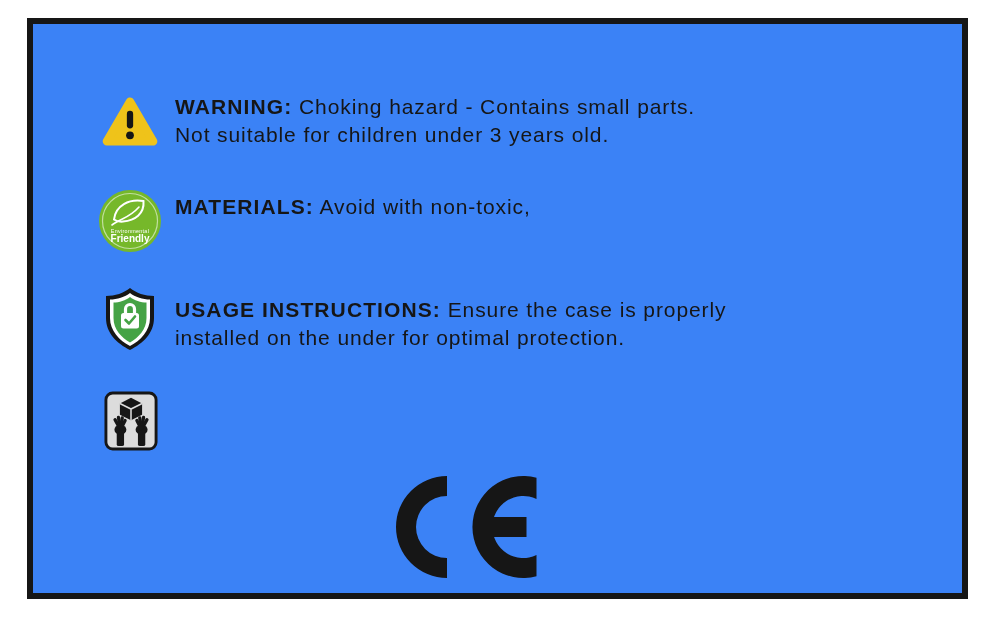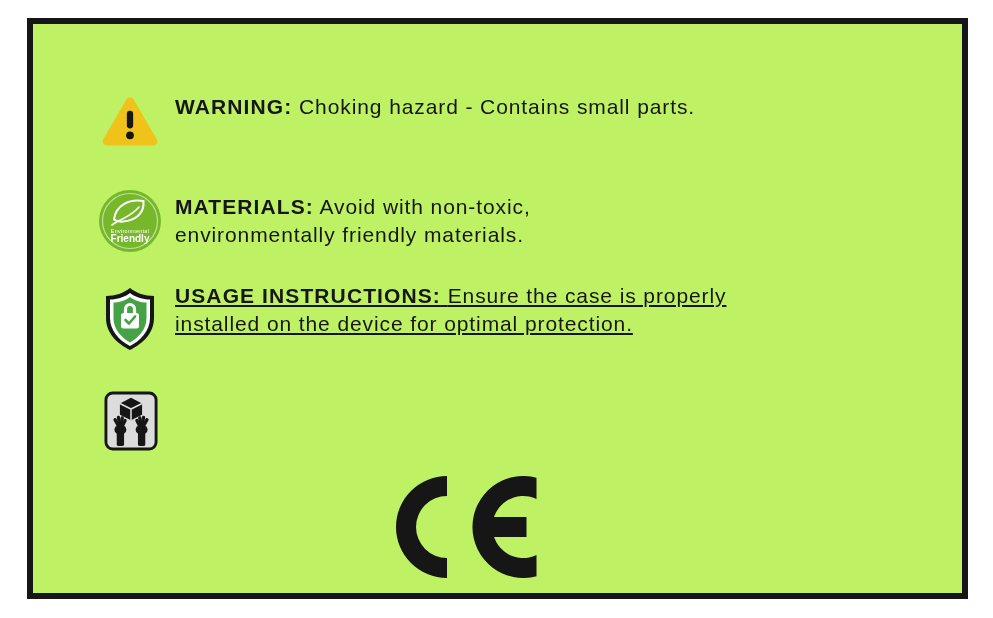--- a/index.html
+++ b/index.html
@@ -1,18 +1,18 @@
 <!DOCTYPE html>
 <html style="--ink: #161616; --warning-yellow: #EFC31A; --eco-green: #76B82A; --shield-green: #45A345; --care-gray: #DCDCDC; --white: #FFFFFF;"><head>
 <meta charset="utf-8">
 <style>
   html,body{margin:0;padding:0;background:#fff;width:993px;height:618px;overflow:hidden;
     font-family:"Liberation Sans",sans-serif;}
   .frame{position:absolute;left:27px;top:18px;right:25px;bottom:19px;
-    border:6px solid var(--ink,#141414);background:#bef264;}
+    border:6px solid var(--ink,#141414);background:#3b82f6;}
   .icon-box{position:absolute;display:flex;align-items:flex-end;justify-content:center;}
   .txt{position:absolute;left:142px;font-size:21px;line-height:28px;color:var(--ink,#1c1c1c);
     letter-spacing:0.9px;white-space:nowrap;}
   .lbl{font-weight:700;letter-spacing:1.1px;}
   .ce{position:absolute;left:363px;top:452px;}
   svg{display:block;}
 </style>
 </head>
 <body>
 
@@ -21,52 +21,52 @@
   <div class="icon-box" style="left:69px;top:72px;">
     <svg width="56" height="50" viewBox="0 0 60 54">
       <path d="M30 6 L55 49 L5 49 Z" fill="var(--warning-yellow)" stroke="var(--warning-yellow)" stroke-width="9" stroke-linejoin="round"></path>
       <rect x="26.6" y="16" width="6.8" height="19" rx="3.4" fill="var(--ink)"></rect>
       <circle cx="30" cy="42.5" r="4.2" fill="var(--ink)"></circle>
     </svg>
   </div>
   <div class="txt" style="top:69px;">
     <span class="lbl">WARNING:</span>
     <span>Choking hazard - Contains small parts.</span><br>
+    <span>Not suitable for children under 3 years old.</span>
   </div>
 
   <div class="icon-box" style="left:66px;top:166px;">
     <svg width="62" height="62" viewBox="0 0 62 62">
       <circle cx="31" cy="31" r="31" fill="var(--eco-green)"></circle>
       <circle cx="31" cy="31" r="27.5" fill="none" stroke="rgba(255,255,255,0.55)" stroke-width="1.2"></circle>
       <path d="M15,29.5 C16.5,15.5 30,8.5 44.5,11 C45.5,24 36,30.5 24,31.6 C20.5,31.9 17.2,31.2 15,29.5 Z" fill="var(--eco-green)" stroke="#fff" stroke-width="2"></path>
       <path d="M13,35 C21,29 31,27.5 40,17" fill="none" stroke="#fff" stroke-width="1.6" stroke-linecap="round"></path>
       <text x="31" y="42.5" text-anchor="middle" fill="#fff" font-size="5.4" letter-spacing="0.3">Environmental</text>
       <text x="31" y="52" text-anchor="middle" fill="#fff" font-size="10" font-weight="bold">Friendly</text>
     </svg>
   </div>
   <div class="txt" style="top:169px;">
     <span class="lbl">MATERIALS:</span>
     <span>Avoid with non-toxic,</span><br>
-    <span>environmentally friendly materials.</span>
   </div>
 
   <div class="icon-box" style="left:69px;top:262px;">
     <svg width="56" height="66" viewBox="0 0 56 66">
       <path d="M28,2 C22,7 13,10 4,10 L4,32 C4,47 15,57.5 28,64 C41,57.5 52,47 52,32 L52,10 C43,10 34,7 28,2 Z" fill="var(--ink)"></path>
       <path d="M28,7 C23,11 15,13.5 8,13.5 L8,32 C8,45 17.5,54.5 28,60 C38.5,54.5 48,45 48,32 L48,13.5 C41,13.5 33,11 28,7 Z" fill="#fff"></path>
       <path d="M28,11 C24,14.5 17,16.5 11.5,16.5 L11.5,32 C11.5,43.5 19.5,51.5 28,56.5 C36.5,51.5 44.5,43.5 44.5,32 L44.5,16.5 C39,16.5 32,14.5 28,11 Z" fill="var(--shield-green)"></path>
       <path d="M23.5,28 v-5 a4.5,4.5 0 0 1 9,0 v5" fill="none" stroke="#fff" stroke-width="3.2"></path>
       <rect x="19" y="27" width="18" height="15.5" rx="2.5" fill="#fff"></rect>
       <path d="M23.5,34 L27,37.5 L33,30.5" fill="none" stroke="var(--shield-green)" stroke-width="2.6" stroke-linecap="round" stroke-linejoin="round"></path>
     </svg>
   </div>
-  <div class="txt" style="top:258px;text-decoration:underline;">
+  <div class="txt" style="top:272px;">
     <span class="lbl">USAGE INSTRUCTIONS:</span>
     <span>Ensure the case is properly</span><br>
-    <span>installed on the device for optimal protection.</span>
+    <span>installed on the under for optimal protection.</span>
   </div>
 
   <div class="icon-box" style="left:71px;top:367px;">
     <svg width="54" height="60" viewBox="0 0 56 62">
       <rect x="2" y="2" width="52" height="58" rx="7" fill="var(--care-gray)" stroke="var(--ink)" stroke-width="3"></rect>
       <polygon points="28,7 39.5,12.8 39.5,24.5 28,30.3 16.5,24.5 16.5,12.8" fill="var(--ink)"></polygon>
       <path d="M16.5,12.8 L28,18.6 L39.5,12.8 M28,18.6 L28,30.3" fill="none" stroke="var(--care-gray)" stroke-width="1.6"></path>
       <g id="care-hand" fill="var(--ink)">
         <rect x="13.2" y="40" width="7.6" height="17" rx="2"></rect>
         <ellipse cx="17" cy="40" rx="6.2" ry="5.2"></ellipse>

